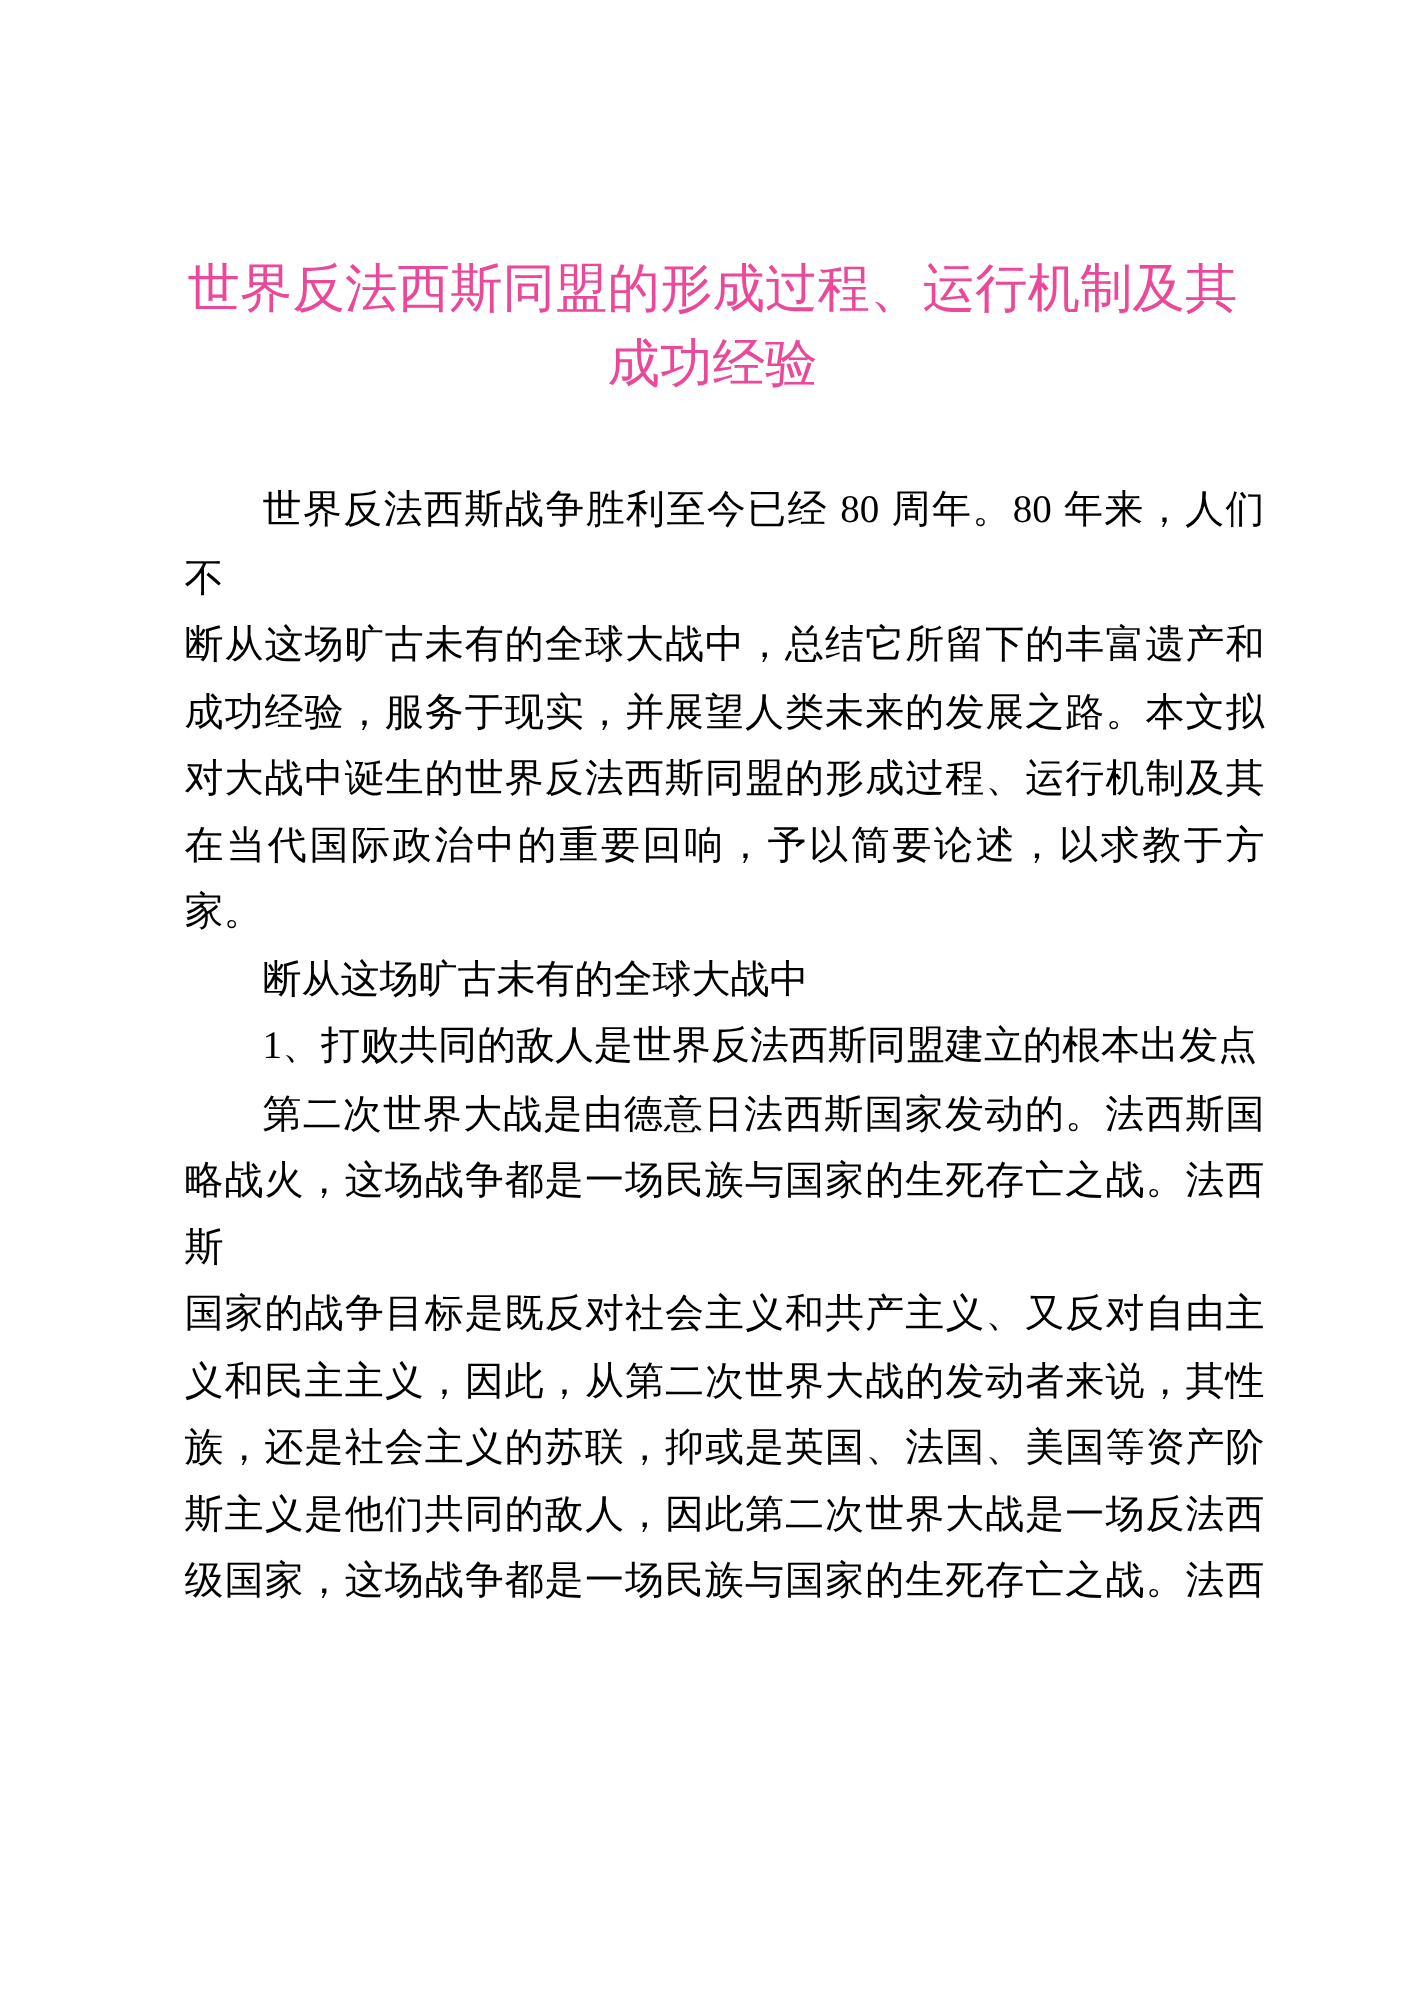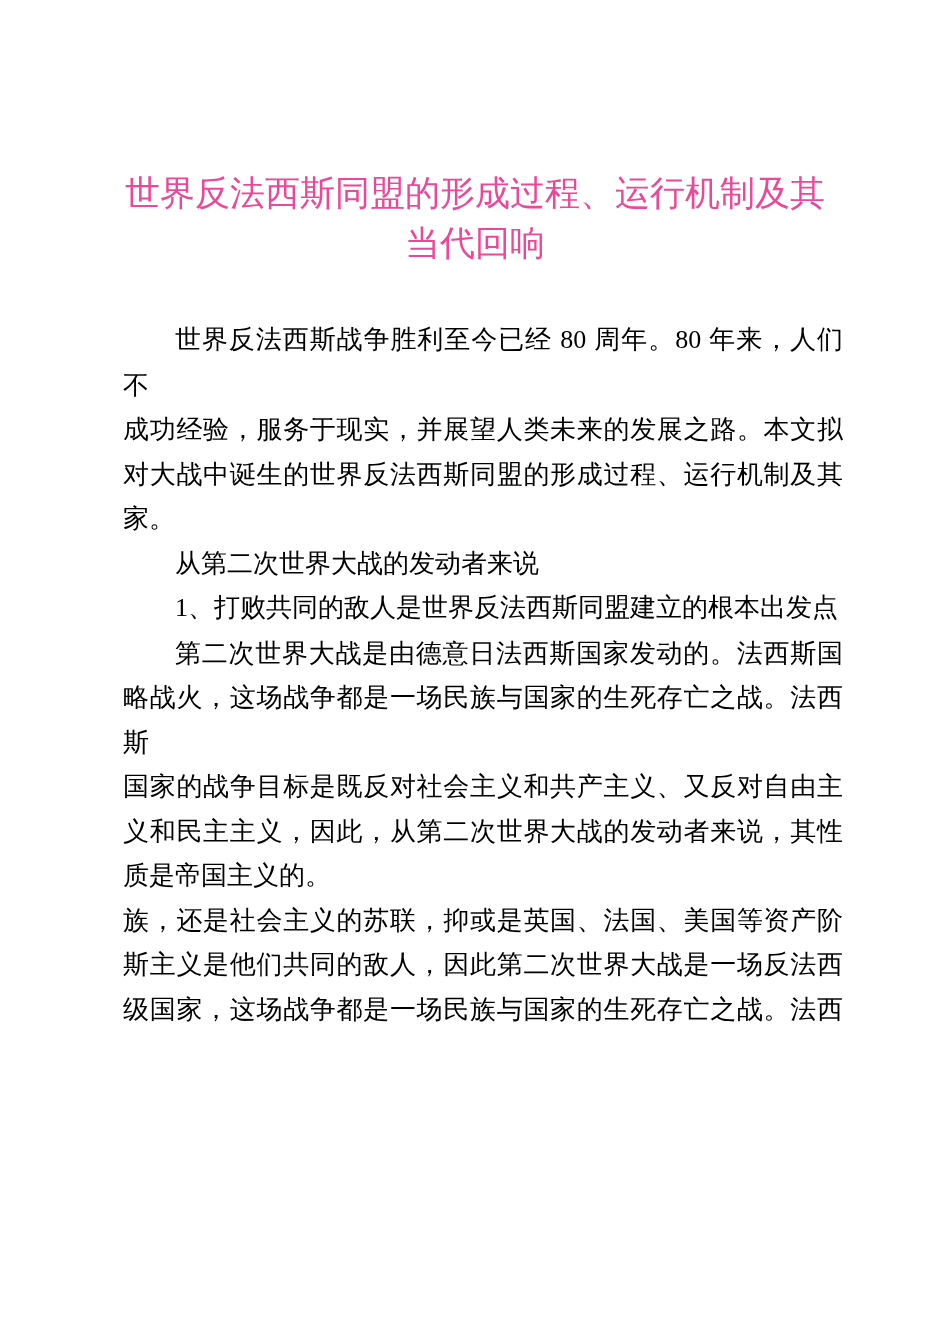--- a/index.html
+++ b/index.html
@@ -46,41 +46,42 @@
   .lat {
     font-family: "Liberation Serif", serif;
   }
 </style>
 </head>
 <body>
 
 <div class="page">
   <div class="doc-title">
     <div class="title-line">世界反法西斯同盟的形成过程、运行机制及其</div>
-    <div class="title-line">当代回响</div>
+    <div class="title-line">成功经验</div>
   </div>
   <div class="doc-body">
       <div class="block">
         <div class="line indent fill">世界反法西斯战争胜利至今已经 <span class="lat">80</span> 周年。<span class="lat">80</span> 年来，人们不</div>
+        <div class="line fill">断从这场旷古未有的全球大战中，总结它所留下的丰富遗产和</div>
         <div class="line fill">成功经验，服务于现实，并展望人类未来的发展之路。本文拟</div>
         <div class="line fill">对大战中诞生的世界反法西斯同盟的形成过程、运行机制及其</div>
+        <div class="line fill">在当代国际政治中的重要回响，予以简要论述，以求教于方</div>
         <div class="line">家。</div>
       </div>
       <div class="block">
-        <div class="line indent">从第二次世界大战的发动者来说</div>
+        <div class="line indent">断从这场旷古未有的全球大战中</div>
       </div>
       <div class="block">
         <div class="line indent"><span class="lat">1</span>、打败共同的敌人是世界反法西斯同盟建立的根本出发点</div>
       </div>
       <div class="block">
         <div class="line indent fill">第二次世界大战是由德意日法西斯国家发动的。法西斯国</div>
         <div class="line fill">略战火，这场战争都是一场民族与国家的生死存亡之战。法西斯</div>
         <div class="line fill">国家的战争目标是既反对社会主义和共产主义、又反对自由主</div>
         <div class="line fill">义和民主主义，因此，从第二次世界大战的发动者来说，其性</div>
-        <div class="line">质是帝国主义的。</div>
       </div>
       <div class="block">
         <div class="line fill">族，还是社会主义的苏联，抑或是英国、法国、美国等资产阶</div>
         <div class="line fill">斯主义是他们共同的敌人，因此第二次世界大战是一场反法西</div>
         <div class="line fill">级国家，这场战争都是一场民族与国家的生死存亡之战。法西</div>
       </div>
     </div>
 </div>
 
 </body></html>

